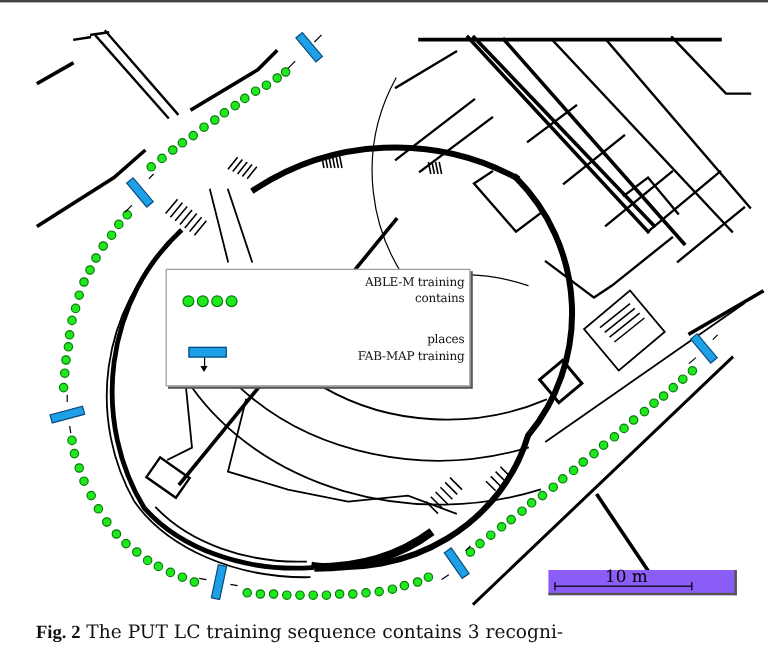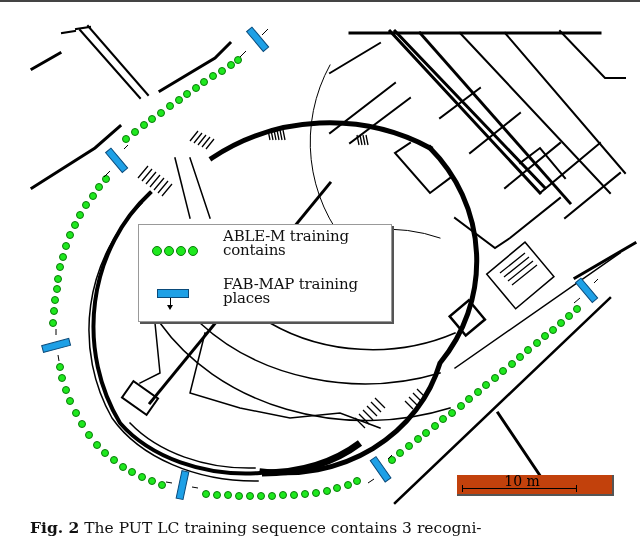--- a/index.html
+++ b/index.html
@@ -7,40 +7,40 @@
     .top-rule { position: absolute; left: 0; top: 0; width: 640px; height: 2px; background: #444; }
     #figure { position: absolute; left: 0; top: 3px; width: 640px; height: 510px; }
     .legend {
       position: absolute; left: 138px; top: 224px; width: 252px; height: 96px;
       background: #fff; border: 1px solid #999; box-shadow: 2px 2px 0 #555;
     }
     .legend-row { position: absolute; left: 0; width: 252px; }
     .legend-row.r1 { top: 4px; }
     .legend-row.r2 { top: 52px; }
     .legend-text {
-      position: absolute; left: 84px; width: 164px; text-align: left;
-      font-family: "DejaVu Serif", serif; font-size: 15px; line-height: 14px; color: #111;
+      position: absolute; left: 84px; width: 164px; text-align: right;
+      font-family: "DejaVu Serif", serif; font-size: 10px; line-height: 14px; color: #111;
       letter-spacing: -0.2px;
     }
     .legend-dots { position: absolute; left: 13px; top: 12px; }
     .legend-dot { display: inline-block; width: 8px; height: 8px; border-radius: 50%; background: #1ee81e; border: 1px solid #0b7a0b; margin-right: 2px; }
     .legend-place { position: absolute; left: 18px; top: 12px; width: 30px; height: 7px; background: #1ea0e6; border: 1px solid #0a4a7a; }
     .legend-arrow { position: absolute; left: 31px; top: 21px; width: 1px; height: 10px; background: #000; }
     .legend-arrow::after { content: ""; position: absolute; left: -3px; bottom: -2px; border-left: 3.5px solid transparent; border-right: 3.5px solid transparent; border-top: 5px solid #000; }
     .scalebar { position: absolute; left: 444px; top: 475px; width: 190px; height: 22px; }
-    .scalebar-box { position: absolute; left: 13px; top: 0; width: 155px; height: 19px; border-right: 2px solid #555; border-bottom: 2px solid #555; background: #c2410c; }
+    .scalebar-box { position: absolute; left: 13px; top: 0; width: 155px; height: 19px; border-right: 2px solid #555; border-bottom: 2px solid #555; background: #8b5cf6; }
     .scalebar-line { position: absolute; left: 5px; top: 13px; width: 115px; height: 1px; background: #000; }
     .scalebar-line::before, .scalebar-line::after { content: ""; position: absolute; top: -3px; width: 1px; height: 7px; background: #000; }
     .scalebar-line::before { left: 0; } .scalebar-line::after { right: 0; }
     .scalebar-label { position: absolute; left: 20px; top: -2px; width: 90px; text-align: center; font-family: "DejaVu Serif", serif; font-size: 14px; color: #000; }
     .caption {
       position: absolute; left: 30px; top: 518px; width: 640px; white-space: nowrap;
       font-family: "DejaVu Serif", serif; font-size: 15.5px; color: #111;
     }
-    .caption b { font-weight: bold; }
+    .caption b { font-weight: bold; font-family: Liberation Serif, serif; }
   </style>
 </head>
 <body>
 
 <div class="top-rule"></div>
 
 <svg id="figure" viewBox="0 0 640 510" xmlns="http://www.w3.org/2000/svg">
   <g fill="none" stroke="#000" stroke-linecap="square">
 
     <path d="M32 66 L60 50 M32 185 L95 145 L120 123" stroke-width="3"></path>
@@ -217,22 +217,22 @@
     </span>
     <div class="legend-text">
       <div>ABLE-M training</div>
       <div>contains</div>
     </div>
   </div>
   <div class="legend-row r2">
     <span class="legend-place"></span>
     <span class="legend-arrow"></span>
     <div class="legend-text">
+      <div>places</div>
       <div>FAB-MAP training</div>
-      <div>places</div>
     </div>
   </div>
 </div>
 
 <div class="scalebar">
   <div class="scalebar-box">
     <div class="scalebar-label">10 m</div>
     <div class="scalebar-line"></div>
   </div>
 </div>

